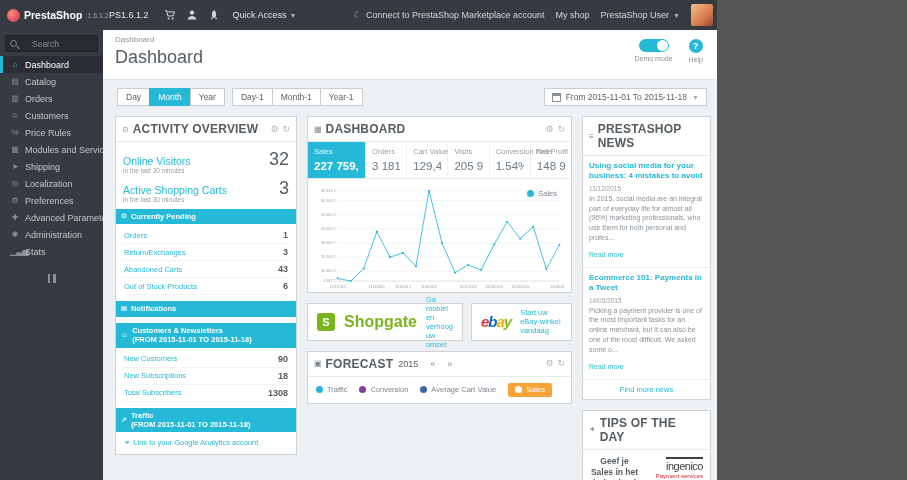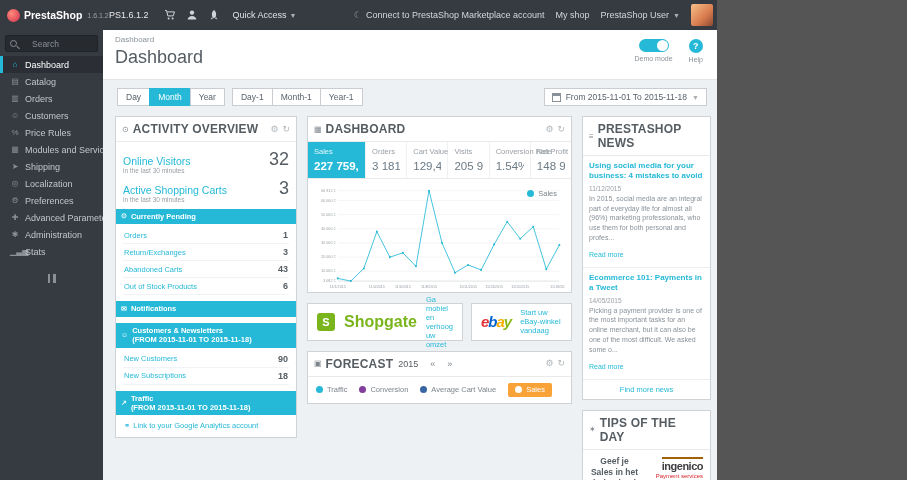--- a/index.html
+++ b/index.html
@@ -127,21 +127,21 @@
   .news-date { font-size:6.5px; color:#9aa0a6; margin:3px 0 2px; }
   .news-ex { font-size:7px; color:#8a9299; line-height:1.4; }
   .read-more { color:#25b9d7; font-size:7px; cursor:pointer; display:inline-block; margin-top:1px; }
   .news-footer { text-align:center; padding:5px; color:#25b9d7; font-size:7.5px; cursor:pointer; }
 
   
   .tips-body { padding:6px 7px; }
   .tips-top { display:flex; gap:6px; align-items:flex-start; }
   .tips-hl { font-size:8.5px; font-weight:bold; color:#555d63; line-height:1.35; flex:1;text-align:center; }
   .ing { text-align:right; flex:none; width:58px; }
-  .ing-name { font-size:11px; font-weight:bold; color:#3f3f42; letter-spacing:-.5px; border-top:2px solid #a16207; display:inline-block; padding-top:1px; }
+  .ing-name { font-size:11px; font-weight:normal; color:#3f3f42; letter-spacing:-.5px; border-top:2px solid #404040; display:inline-block; padding-top:1px; }
   .ing-sub { font-size:6px; color:#d61f26; margin-top:-1px; }
   .tips-text { font-size:7px; color:#8a9299; line-height:1.45; margin-top:6px; }
 </style>
 </head>
 <body>
 
 <div class="screen">
 
   <header class="topbar">
     <div class="brand">
@@ -338,20 +338,24 @@
               <span class="sb-ic">☺</span>
               <span><span>Customers &amp; Newsletters</span><br><span>(FROM 2015-11-01 TO 2015-11-18)</span></span>
             </div>
             <div class="a-row">
                 <span class="al">New Customers</span>
                 <span class="av">90</span>
               </div>
             <div class="a-row">
                 <span class="al">New Subscriptions</span>
                 <span class="av">18</span>
+              </div>
+            <div class="a-row">
+                <span class="al">Total Subscribers</span>
+                <span class="av">1308</span>
               </div>
 
             <div class="section-bar">
               <span class="sb-ic">↗</span>
               <span><span>Traffic</span><br><span>(FROM 2015-11-01 TO 2015-11-18)</span></span>
             </div>
             <a class="ga-link">
               <span>⚭</span>
               <span>Link to your Google Analytics account</span>
             </a>

